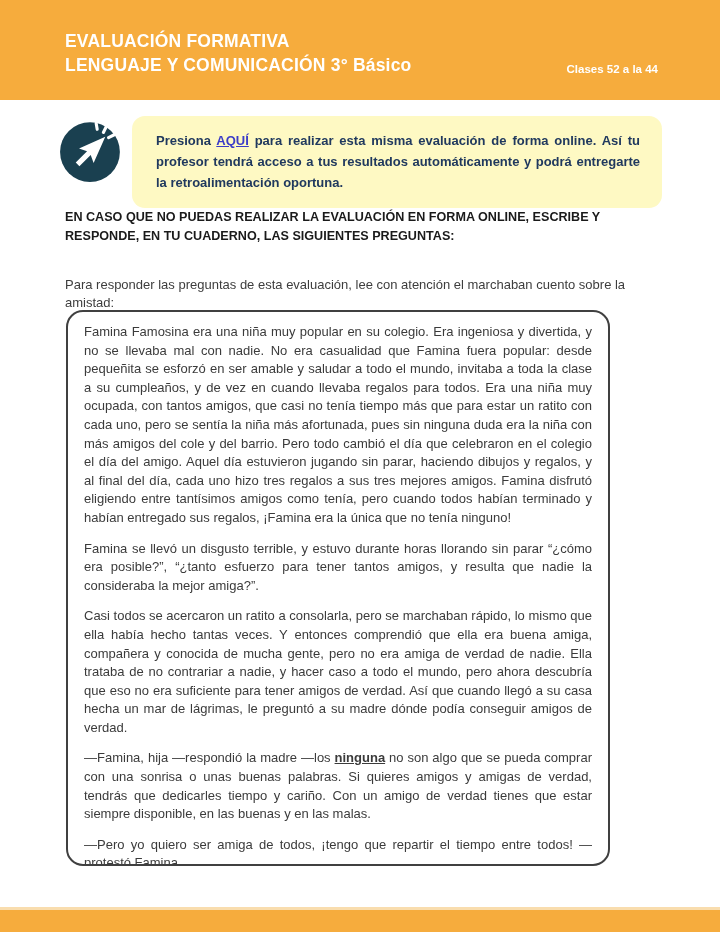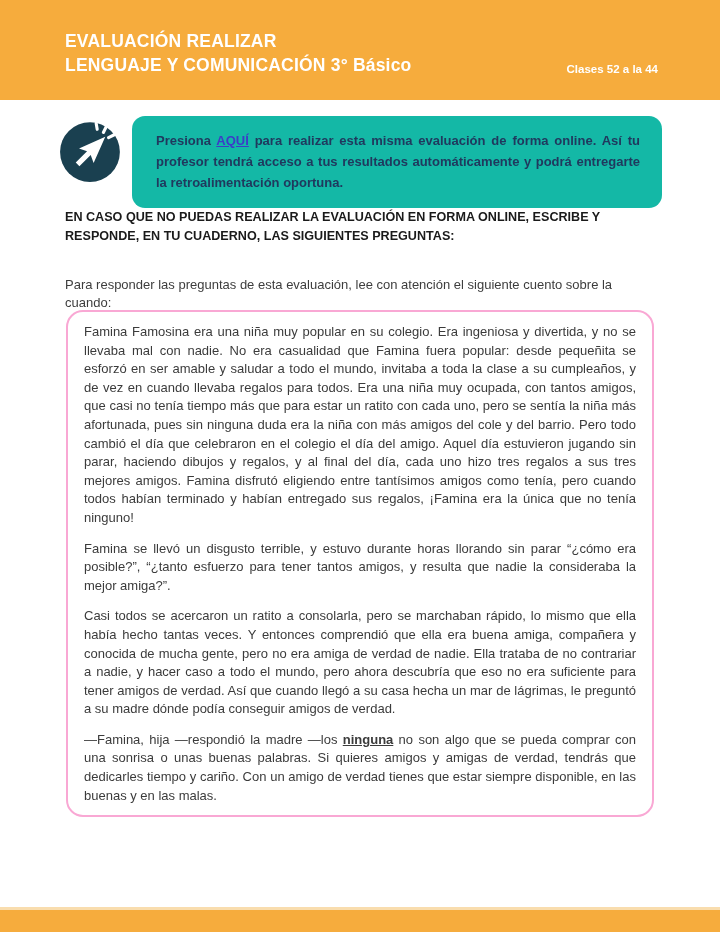--- a/index.html
+++ b/index.html
@@ -26,44 +26,44 @@
     color:#ffffff;font-size:11.5px;font-weight:bold;
   }
   
   .notice-row{
     position:absolute;top:116px;left:58px;width:604px;
     display:flex;align-items:flex-start;
   }
   .click-icon{width:66px;height:66px;flex:0 0 66px;margin-top:2px;}
   .notice-box{
     flex:1;margin-left:8px;
-    background:#14b8a6;border-radius:13px;
+    background:#fef9c3;border-radius:13px;
     box-sizing:border-box;
     padding:15px 22px 15px 24px;
     font-size:13px;font-weight:bold;color:#20395E;
     line-height:1.6;text-align:justify;
   }
   .seg-link{color:#3C3CC8;text-decoration:underline;cursor:pointer;}
   .seg-bu{font-weight:bold;text-decoration:underline;}
   
   .offline-heading{
     position:absolute;top:208px;left:65px;width:592px;
     font-size:12.6px;font-weight:bold;color:#1a1a1a;
     line-height:1.5;text-align:left;
   }
   .reading-intro{
     position:absolute;top:276px;left:65px;width:592px;
     font-size:13px;color:#3d3d3d;line-height:1.4;
   }
   
   .story-box{
-    position:absolute;top:310px;left:66px;width:588px;
+    position:absolute;top:310px;left:66px;width:544px;
     box-sizing:border-box;
-    border:2px solid #f9a8d4;border-radius:17px;
-    padding:11px 16px 10px 16px;
+    border:2px solid #404040;border-radius:17px;
+    padding:11px 16px 27px 16px;
     max-height:556px;overflow:hidden;
     background:#ffffff;
   }
   .story-box p{
     margin:0 0 12px 0;
     font-size:13px;color:#3b3b3b;
     line-height:18.6px;text-align:justify;
   }
   .story-box p:last-child{margin-bottom:0;}
   
@@ -76,21 +76,21 @@
     background:#F6AC3D;
   }
 </style>
 </head>
 <body>
 
 <div class="page">
 
   <div class="header">
     <div class="header-title">
-      <div>EVALUACIÓN REALIZAR</div>
+      <div>EVALUACIÓN FORMATIVA</div>
       <div>LENGUAJE Y COMUNICACIÓN 3° Básico</div>
     </div>
     <div class="header-badge">Clases 52 a la 44</div>
   </div>
 
   <div class="notice-row">
     <svg class="click-icon" viewBox="0 0 64 64">
       <circle cx="31" cy="33" r="29" fill="#1A4050"></circle>
       <g transform="rotate(45 31 33)" fill="#ffffff">
         <polygon points="31,12 21,38 28.5,34.5 28.5,50 33.5,50 33.5,34.5 41,38"></polygon>
@@ -101,25 +101,26 @@
         <line x1="38" y1="11" x2="37" y2="5"></line>
       </g>
     </svg>
     <div class="notice-box">
       <span><span>Presiona </span><span class="seg-link">AQUÍ</span><span> para realizar esta misma evaluación de forma online. Así tu profesor tendrá acceso a tus resultados automáticamente y podrá entregarte la retroalimentación oportuna.</span></span>
     </div>
   </div>
 
   <div class="offline-heading">EN CASO QUE NO PUEDAS REALIZAR LA EVALUACIÓN EN FORMA ONLINE, ESCRIBE Y RESPONDE, EN TU CUADERNO, LAS SIGUIENTES PREGUNTAS:</div>
 
-  <div class="reading-intro">Para responder las preguntas de esta evaluación, lee con atención el siguiente cuento sobre la cuando:</div>
+  <div class="reading-intro">Para responder las preguntas de esta evaluación, lee con atención el marchaban cuento sobre la amistad:</div>
 
   <div class="story-box" id="story-paragraphs">
       <p><span>Famina Famosina era una niña muy popular en su colegio. Era ingeniosa y divertida, y no se llevaba mal con nadie. No era casualidad que Famina fuera popular: desde pequeñita se esforzó en ser amable y saludar a todo el mundo, invitaba a toda la clase a su cumpleaños, y de vez en cuando llevaba regalos para todos. Era una niña muy ocupada, con tantos amigos, que casi no tenía tiempo más que para estar un ratito con cada uno, pero se sentía la niña más afortunada, pues sin ninguna duda era la niña con más amigos del cole y del barrio. Pero todo cambió el día que celebraron en el colegio el día del amigo. Aquel día estuvieron jugando sin parar, haciendo dibujos y regalos, y al final del día, cada uno hizo tres regalos a sus tres mejores amigos. Famina disfrutó eligiendo entre tantísimos amigos como tenía, pero cuando todos habían terminado y habían entregado sus regalos, ¡Famina era la única que no tenía ninguno!</span></p>
       <p><span>Famina se llevó un disgusto terrible, y estuvo durante horas llorando sin parar “¿cómo era posible?”, “¿tanto esfuerzo para tener tantos amigos, y resulta que nadie la consideraba la mejor amiga?”.</span></p>
       <p><span>Casi todos se acercaron un ratito a consolarla, pero se marchaban rápido, lo mismo que ella había hecho tantas veces. Y entonces comprendió que ella era buena amiga, compañera y conocida de mucha gente, pero no era amiga de verdad de nadie. Ella trataba de no contrariar a nadie, y hacer caso a todo el mundo, pero ahora descubría que eso no era suficiente para tener amigos de verdad. Así que cuando llegó a su casa hecha un mar de lágrimas, le preguntó a su madre dónde podía conseguir amigos de verdad.</span></p>
       <p><span>—Famina, hija —respondió la madre —los </span><span class="seg-bu">ninguna</span><span> no son algo que se pueda comprar con una sonrisa o unas buenas palabras. Si quieres amigos y amigas de verdad, tendrás que dedicarles tiempo y cariño. Con un amigo de verdad tienes que estar siempre disponible, en las buenas y en las malas.</span></p>
+      <p><span>—Pero yo quiero ser amiga de todos, ¡tengo que repartir el tiempo entre todos! —protestó Famina.</span></p>
     </div>
 
   <div class="footer-stripe"></div>
   <div class="footer-bar"></div>
 
 </div>
 
 </body></html>

